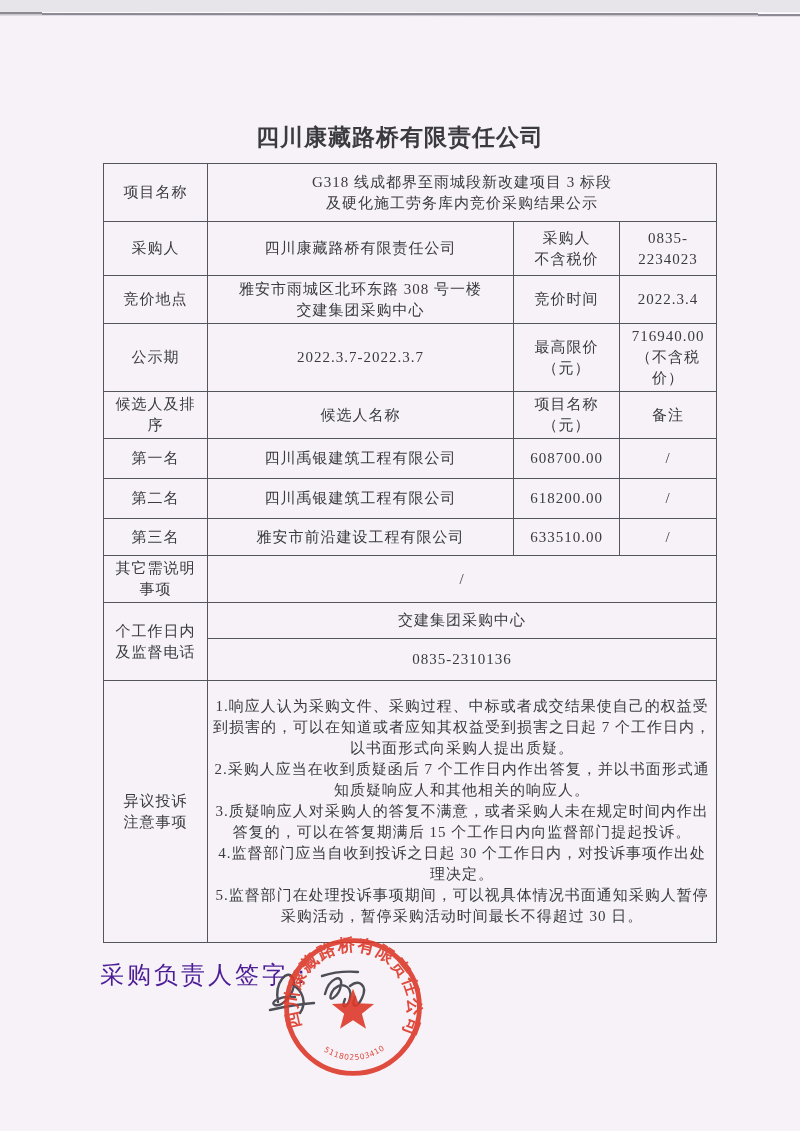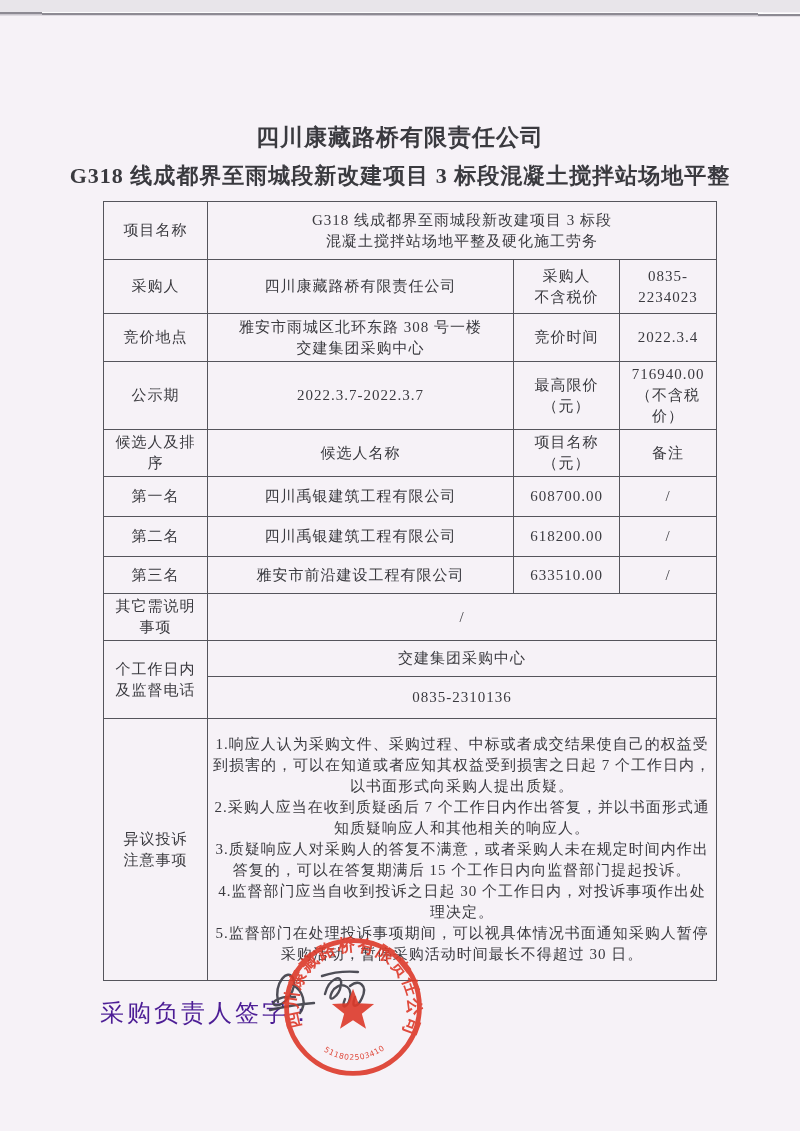--- a/index.html
+++ b/index.html
@@ -64,36 +64,35 @@
 </style>
 </head>
 <body>
 
 <div class="page">
 
   <div class="scan-edge"></div>
 
   <div class="titles">
     <div class="t1">四川康藏路桥有限责任公司</div>
-    <div class="t2">G318 线成都界至雨城段新改建项目 3 标段混凝土搅拌站场地平整</div>
   </div>
 
   <table class="doc">
     <colgroup>
       <col style="width:104px">
         <col style="width:306px">
         <col style="width:106px">
         <col style="width:97px">
     </colgroup>
     <tbody>
       <tr class="rh1">
         <td>项目名称</td>
         <td colspan="3">
           <div>G318 线成都界至雨城段新改建项目 3 标段</div>
-          <div>混凝土搅拌站场地平整及硬化施工劳务</div>
+          <div>及硬化施工劳务库内竞价采购结果公示</div>
         </td>
       </tr>
       <tr class="rh2">
         <td>采购人</td>
         <td>四川康藏路桥有限责任公司</td>
         <td>
           <div>采购人</div>
           <div>不含税价</div>
         </td>
         <td>0835-2234023</td>

